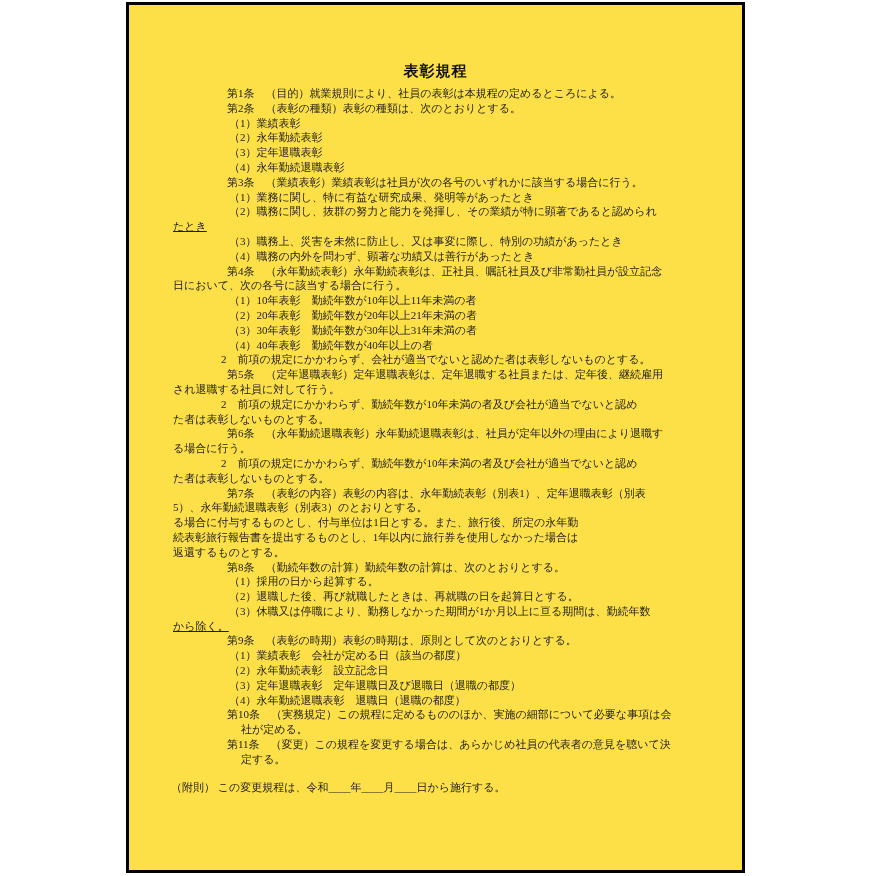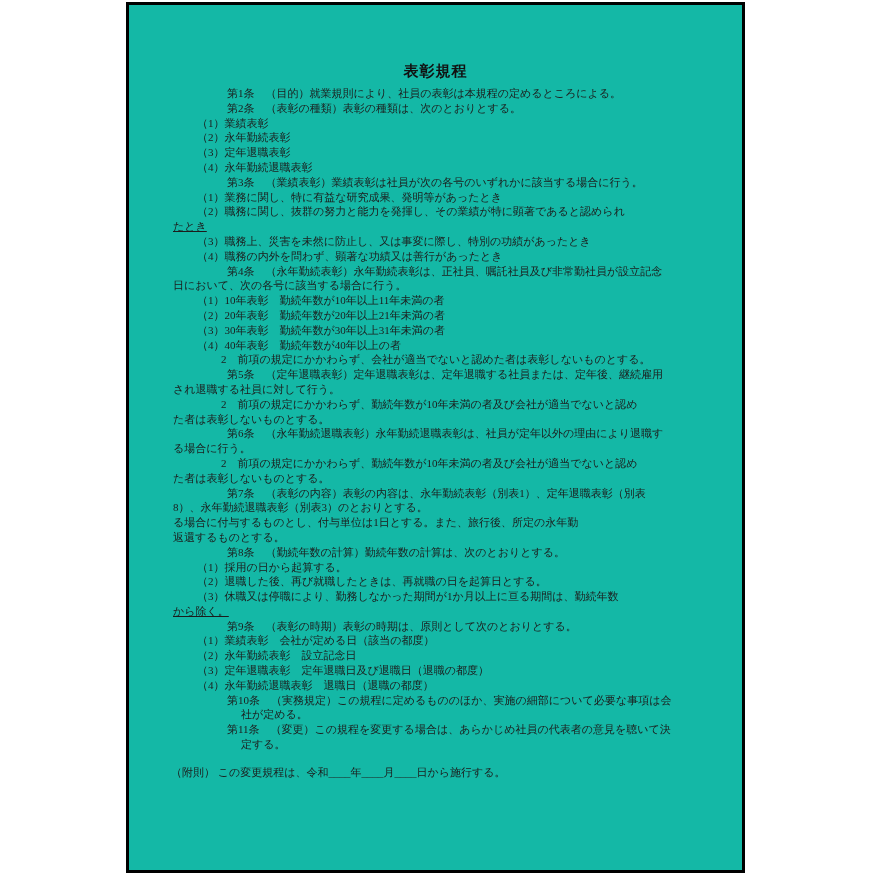--- a/index.html
+++ b/index.html
@@ -16,21 +16,21 @@
     height: 876px;
     background: #ffffff;
     overflow: hidden;
   }
   .page {
     position: absolute;
     left: 126px;
     top: 2px;
     width: 619px;
     height: 871px;
-    background: #14b8a6;
+    background: #fde047;
     border: 3px solid #000000;
     box-sizing: border-box;
     padding-top: 56px;
     overflow: hidden;
   }
   .doc-title {
     margin: 0 0 5px 0;
     font-size: 15px;
     line-height: 20px;
     font-weight: 700;
@@ -39,21 +39,21 @@
     color: #111111;
   }
   .line {
     font-size: 11px;
     line-height: 14.8px;
     white-space: pre;
     color: #1c1c1c;
     overflow: hidden;
   }
   .i-art      { padding-left: 98px;  }
-  .i-item     { padding-left: 68px;  }
+  .i-item     { padding-left: 100px;  }
   .i-itemcont { padding-left: 44px; text-decoration: underline;  }
   .i-artcont  { padding-left: 44px; }
   .i-artcont2 { padding-left: 112px;  }
   .i-sub      { padding-left: 92px;  }
   .footer-line {
     margin-top: 13px;
     padding-left: 42px;
   }
 </style>
 </head>
@@ -84,22 +84,23 @@
         <div class="line i-sub">2　前項の規定にかかわらず、会社が適当でないと認めた者は表彰しないものとする。</div>
         <div class="line i-art">第5条　（定年退職表彰）定年退職表彰は、定年退職する社員または、定年後、継続雇用</div>
         <div class="line i-artcont">され退職する社員に対して行う。</div>
         <div class="line i-sub">2　前項の規定にかかわらず、勤続年数が10年未満の者及び会社が適当でないと認め</div>
         <div class="line i-artcont">た者は表彰しないものとする。</div>
         <div class="line i-art">第6条　（永年勤続退職表彰）永年勤続退職表彰は、社員が定年以外の理由により退職す</div>
         <div class="line i-artcont">る場合に行う。</div>
         <div class="line i-sub">2　前項の規定にかかわらず、勤続年数が10年未満の者及び会社が適当でないと認め</div>
         <div class="line i-artcont">た者は表彰しないものとする。</div>
         <div class="line i-art">第7条　（表彰の内容）表彰の内容は、永年勤続表彰（別表1）、定年退職表彰（別表</div>
-        <div class="line i-artcont">8）、永年勤続退職表彰（別表3）のとおりとする。</div>
+        <div class="line i-artcont">5）、永年勤続退職表彰（別表3）のとおりとする。</div>
         <div class="line i-artcont">る場合に付与するものとし、付与単位は1日とする。また、旅行後、所定の永年勤</div>
+        <div class="line i-artcont">続表彰旅行報告書を提出するものとし、1年以内に旅行券を使用しなかった場合は</div>
         <div class="line i-artcont">返還するものとする。</div>
         <div class="line i-art">第8条　（勤続年数の計算）勤続年数の計算は、次のとおりとする。</div>
         <div class="line i-item">（1）採用の日から起算する。</div>
         <div class="line i-item">（2）退職した後、再び就職したときは、再就職の日を起算日とする。</div>
         <div class="line i-item">（3）休職又は停職により、勤務しなかった期間が1か月以上に亘る期間は、勤続年数</div>
         <div class="line i-itemcont">から除く。</div>
         <div class="line i-art">第9条　（表彰の時期）表彰の時期は、原則として次のとおりとする。</div>
         <div class="line i-item">（1）業績表彰　会社が定める日（該当の都度）</div>
         <div class="line i-item">（2）永年勤続表彰　設立記念日</div>
         <div class="line i-item">（3）定年退職表彰　定年退職日及び退職日（退職の都度）</div>

